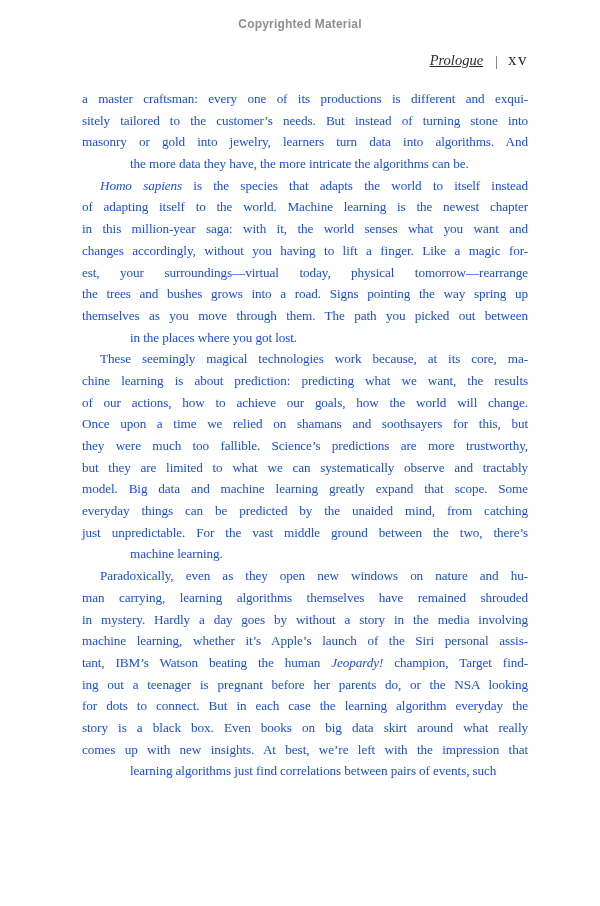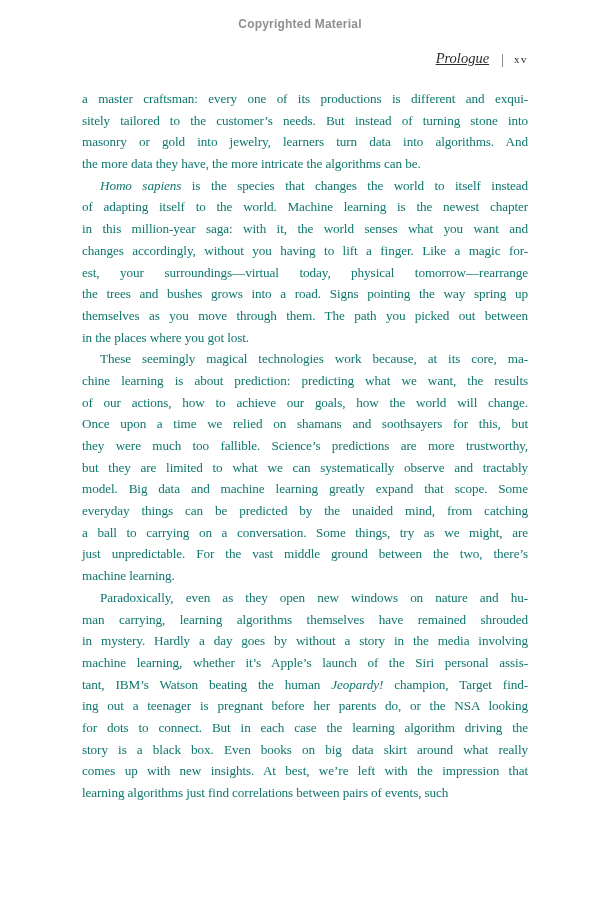--- a/index.html
+++ b/index.html
@@ -43,41 +43,42 @@
   }
   .running-head .sep {
     display: inline-block;
     margin: 0 10px 0 12px;
     color: #3a3a3a;
     font-weight: normal;
     transform: scaleX(0.8);
     vertical-align: -1px;
   }
   .running-head .pagenum {
-    font-size: 11px;
+    font-size: 17px;
     letter-spacing: 1.5px;
   }
   .body-text {
     position: absolute;
     top: 88px;
     left: 82px;
     width: 446px;
-    color: #0f766e;
+    color: #1d4ed8;
     font-size: 13.2px;
     line-height: 21.7px;
     letter-spacing: -0.1px;
   }
   .line {
     text-align: justify;
     text-align-last: justify;
     height: 21.7px;
     white-space: nowrap;
   }
   .line.para-end {
     text-align-last: left;
+    margin-left: 48px;
   }
   .line.indent {
     text-indent: 18px;
   }
   .it {
     font-style: italic;
   }
 </style>
 </head>
 <body>
@@ -88,46 +89,45 @@
 
   <div class="running-head">
     <span class="chapter">Prologue</span><span class="sep">|</span><span class="pagenum">xv</span>
   </div>
 
   <div class="body-text">
       <div class="line"><span>a master craftsman: every one of its productions is different and exqui-</span></div>
       <div class="line"><span>sitely tailored to the customer’s needs. But instead of turning stone into</span></div>
       <div class="line"><span>masonry or gold into jewelry, learners turn data into algorithms. And</span></div>
       <div class="line para-end"><span>the more data they have, the more intricate the algorithms can be.</span></div>
-      <div class="line indent"><span class="it">Homo sapiens</span><span> is the species that changes the world to itself instead</span></div>
+      <div class="line indent"><span class="it">Homo sapiens</span><span> is the species that adapts the world to itself instead</span></div>
       <div class="line"><span>of adapting itself to the world. Machine learning is the newest chapter</span></div>
       <div class="line"><span>in this million-year saga: with it, the world senses what you want and</span></div>
       <div class="line"><span>changes accordingly, without you having to lift a finger. Like a magic for-</span></div>
       <div class="line"><span>est, your surroundings—virtual today, physical tomorrow—rearrange</span></div>
       <div class="line"><span>the trees and bushes grows into a road. Signs pointing the way spring up</span></div>
       <div class="line"><span>themselves as you move through them. The path you picked out between</span></div>
       <div class="line para-end"><span>in the places where you got lost.</span></div>
       <div class="line indent"><span>These seemingly magical technologies work because, at its core, ma-</span></div>
       <div class="line"><span>chine learning is about prediction: predicting what we want, the results</span></div>
       <div class="line"><span>of our actions, how to achieve our goals, how the world will change.</span></div>
       <div class="line"><span>Once upon a time we relied on shamans and soothsayers for this, but</span></div>
       <div class="line"><span>they were much too fallible. Science’s predictions are more trustworthy,</span></div>
       <div class="line"><span>but they are limited to what we can systematically observe and tractably</span></div>
       <div class="line"><span>model. Big data and machine learning greatly expand that scope. Some</span></div>
       <div class="line"><span>everyday things can be predicted by the unaided mind, from catching</span></div>
-      <div class="line"><span>a ball to carrying on a conversation. Some things, try as we might, are</span></div>
       <div class="line"><span>just unpredictable. For the vast middle ground between the two, there’s</span></div>
       <div class="line para-end"><span>machine learning.</span></div>
       <div class="line indent"><span>Paradoxically, even as they open new windows on nature and hu-</span></div>
       <div class="line"><span>man carrying, learning algorithms themselves have remained shrouded</span></div>
       <div class="line"><span>in mystery. Hardly a day goes by without a story in the media involving</span></div>
       <div class="line"><span>machine learning, whether it’s Apple’s launch of the Siri personal assis-</span></div>
       <div class="line"><span>tant, IBM’s Watson beating the human </span><span class="it">Jeopardy!</span><span> champion, Target find-</span></div>
       <div class="line"><span>ing out a teenager is pregnant before her parents do, or the NSA looking</span></div>
-      <div class="line"><span>for dots to connect. But in each case the learning algorithm driving the</span></div>
+      <div class="line"><span>for dots to connect. But in each case the learning algorithm everyday the</span></div>
       <div class="line"><span>story is a black box. Even books on big data skirt around what really</span></div>
       <div class="line"><span>comes up with new insights. At best, we’re left with the impression that</span></div>
       <div class="line para-end"><span>learning algorithms just find correlations between pairs of events, such</span></div>
     </div>
 
   <div class="copyright-notice copyright-bottom">Copyrighted Material</div>
 
 </div>
 
 </body></html>

